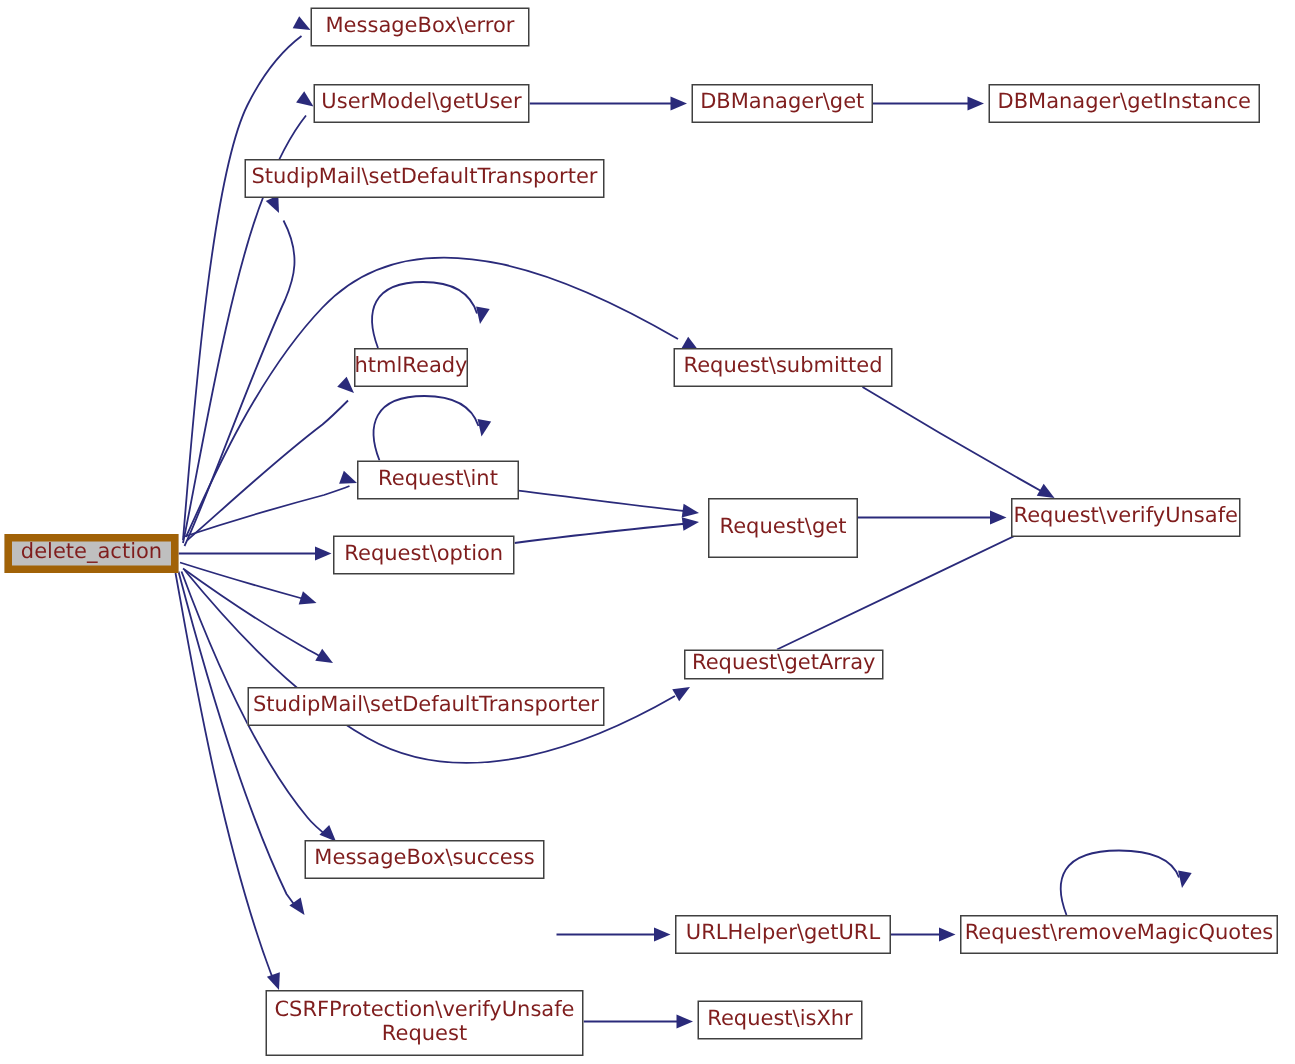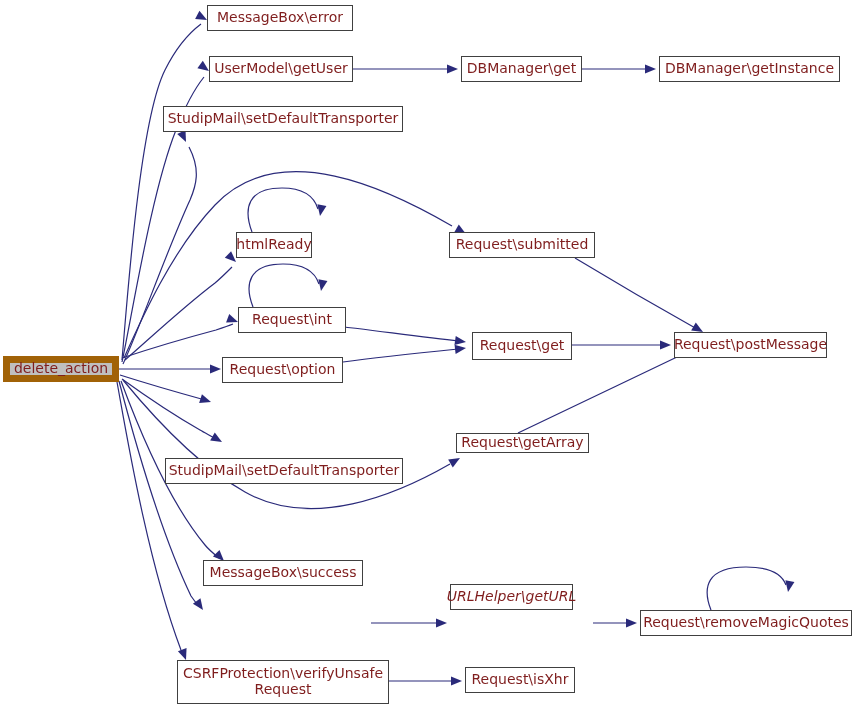--- a/index.html
+++ b/index.html
@@ -35,21 +35,21 @@
     line-height: 1.12;
     display: flex;
     align-items: center;
     justify-content: center;
     text-align: center;
     white-space: pre-line;
     z-index: 5;
   }
   .node.highlight {
     background: #bfbfbf;
-    border: 7px solid #a16207;
+    border: 5px solid #a16207;
   }
 </style>
 </head>
 <body>
 
 <div id="graph-canvas">
   <svg id="edge-layer" viewBox="0 0 863 709" xmlns="http://www.w3.org/2000/svg">
       <path d="M122,360 C128,290 140,120 165,70 C176,48 189,33 201,24" fill="none" stroke="#2a2a7a" stroke-width="1.2"></path>
       <polygon points="0,0 -11,-4.6 -11,4.6" fill="#2a2a7a" transform="translate(207,20) rotate(28)"></polygon>
       <path d="M122,362 C133,310 152,190 176,130 C186,104 196,87 204,77" fill="none" stroke="#2a2a7a" stroke-width="1.2"></path>
@@ -105,24 +105,24 @@
     </svg>
 <div class="node highlight" style="left: 3px; top: 356px; width: 116px; height: 26px;"><span>delete_action</span></div>
     <div class="node" style="left: 207px; top: 5px; width: 146px; height: 26px;"><span>MessageBox\error</span></div>
     <div class="node" style="left: 209px; top: 56px; width: 144px; height: 26px;"><span>UserModel\getUser</span></div>
     <div class="node" style="left: 461px; top: 56px; width: 121px; height: 26px;"><span>DBManager\get</span></div>
     <div class="node" style="left: 659px; top: 56px; width: 181px; height: 26px;"><span>DBManager\getInstance</span></div>
     <div class="node" style="left: 163px; top: 106px; width: 240px; height: 26px;"><span>StudipMail\setDefaultTransporter</span></div>
     <div class="node" style="left: 236px; top: 232px; width: 76px; height: 26px;"><span>htmlReady</span></div>
     <div class="node" style="left: 449px; top: 232px; width: 146px; height: 26px;"><span>Request\submitted</span></div>
     <div class="node" style="left: 238px; top: 307px; width: 108px; height: 26px;"><span>Request\int</span></div>
-    <div class="node" style="left: 472px; top: 332px; width: 100px; height: 28px;"><span>Request\get</span></div>
-    <div class="node" style="left: 674px; top: 332px; width: 153px; height: 26px;"><span>Request\postMessage</span></div>
+    <div class="node" style="left: 472px; top: 332px; width: 100px; height: 40px;"><span>Request\get</span></div>
+    <div class="node" style="left: 674px; top: 332px; width: 153px; height: 26px;"><span>Request\verifyUnsafe</span></div>
     <div class="node" style="left: 222px; top: 357px; width: 121px; height: 26px;"><span>Request\option</span></div>
     <div class="node" style="left: 456px; top: 433px; width: 133px; height: 20px;"><span>Request\getArray</span></div>
     <div class="node" style="left: 165px; top: 458px; width: 238px; height: 26px;"><span>StudipMail\setDefaultTransporter</span></div>
     <div class="node" style="left: 203px; top: 560px; width: 160px; height: 26px;"><span>MessageBox\success</span></div>
-    <div class="node" style="left: 450px; top: 584px; width: 123px; height: 26px; font-style: italic;"><span>URLHelper\getURL</span></div>
+    <div class="node" style="left: 450px; top: 610px; width: 144px; height: 26px;"><span>URLHelper\getURL</span></div>
     <div class="node" style="left: 640px; top: 610px; width: 212px; height: 26px;"><span>Request\removeMagicQuotes</span></div>
     <div class="node" style="left: 177px; top: 660px; width: 212px; height: 44px;"><span>CSRFProtection\verifyUnsafe
 Request</span></div>
     <div class="node" style="left: 465px; top: 667px; width: 110px; height: 26px;"><span>Request\isXhr</span></div>
   </div>
 
 </body></html>

